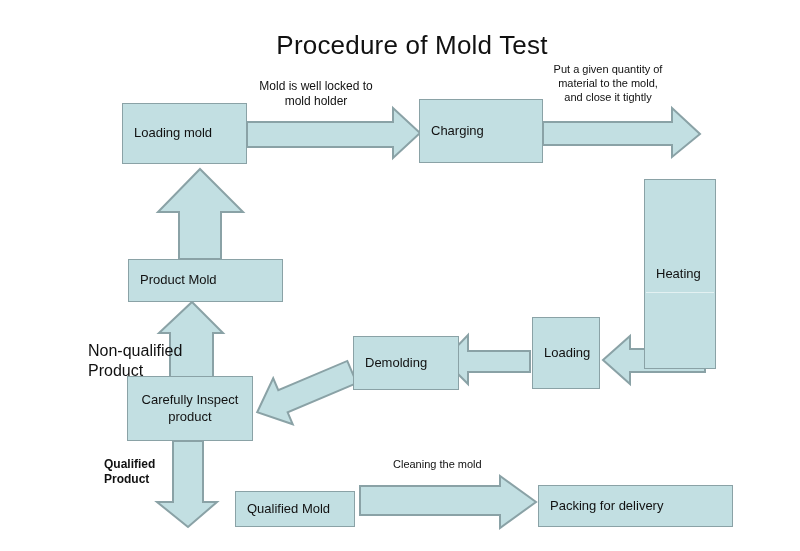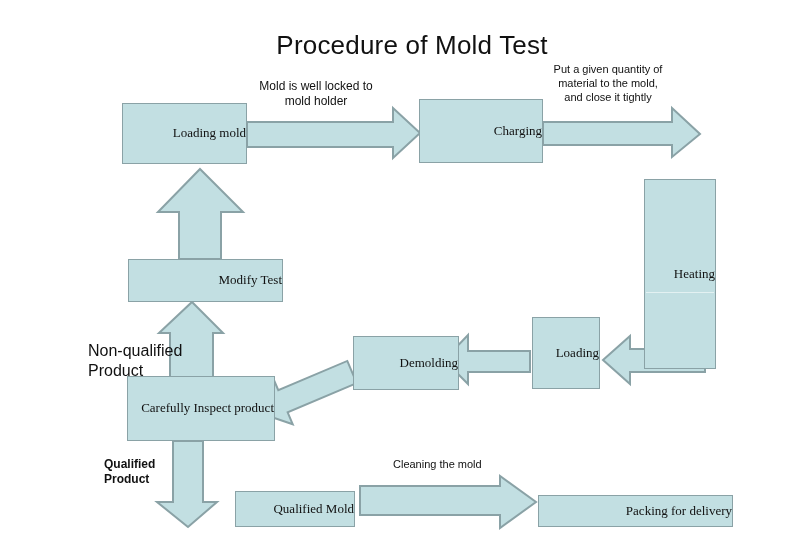--- a/index.html
+++ b/index.html
@@ -44,38 +44,37 @@
     stroke-width: 2;
     stroke-linejoin: miter;
   }
 
   .node {
     position: absolute;
     background: var(--node-fill);
     border: 1.5px solid var(--node-border);
     display: flex;
     align-items: center;
-    justify-content: flex-end;
+    justify-content: flex-start;
     text-align: center;
     font-size: 13px;
     line-height: 1.3;
-    padding: 2px 0;
+    padding: 2px 11px;
     color: var(--text-color);
-    font-family: Liberation Serif, serif;
   }
 
   #n-loading-mold      { left: 122px; top: 103px; width: 125px; height: 61px; }
   #n-charging          { left: 419px; top:  99px; width: 124px; height: 64px; }
   #n-heating           { left: 644px; top: 179px; width:  72px; height: 190px; }
   #n-cooling           { left: 532px; top: 317px; width:  68px; height: 72px; }
   #n-demolding         { left: 353px; top: 336px; width:  106px; height: 54px; }
-  #n-carefully-inspect { left: 127px; top: 376px; width: 148px; height: 65px; }
+  #n-carefully-inspect { left: 127px; top: 376px; width: 126px; height: 65px; }
   #n-modify-mold       { left: 128px; top: 259px; width: 155px; height: 43px; }
   #n-qualified-mold    { left: 235px; top: 491px; width: 120px; height: 36px; }
-  #n-packing           { left: 538px; top: 495px; width: 195px; height: 32px; }
+  #n-packing           { left: 538px; top: 485px; width: 195px; height: 42px; }
 
   
   #n-heating::after {
     content: "";
     position: absolute;
     left: 1px; right: 1px;
     top: 112px;
     height: 1px;
     background: rgba(255,255,255,0.55);
   }
@@ -123,21 +122,21 @@
   <div class="node" id="n-cooling">
     <span>Loading</span>
   </div>
   <div class="node" id="n-demolding">
     <span>Demolding</span>
   </div>
   <div class="node" id="n-carefully-inspect">
     <span>Carefully Inspect product</span>
   </div>
   <div class="node" id="n-modify-mold">
-    <span>Modify Test</span>
+    <span>Product Mold</span>
   </div>
   <div class="node" id="n-qualified-mold">
     <span>Qualified Mold</span>
   </div>
   <div class="node" id="n-packing">
     <span>Packing for delivery</span>
   </div>
 
   <div class="note" id="a-mold-locked">Mold is well locked to
 mold holder</div>

